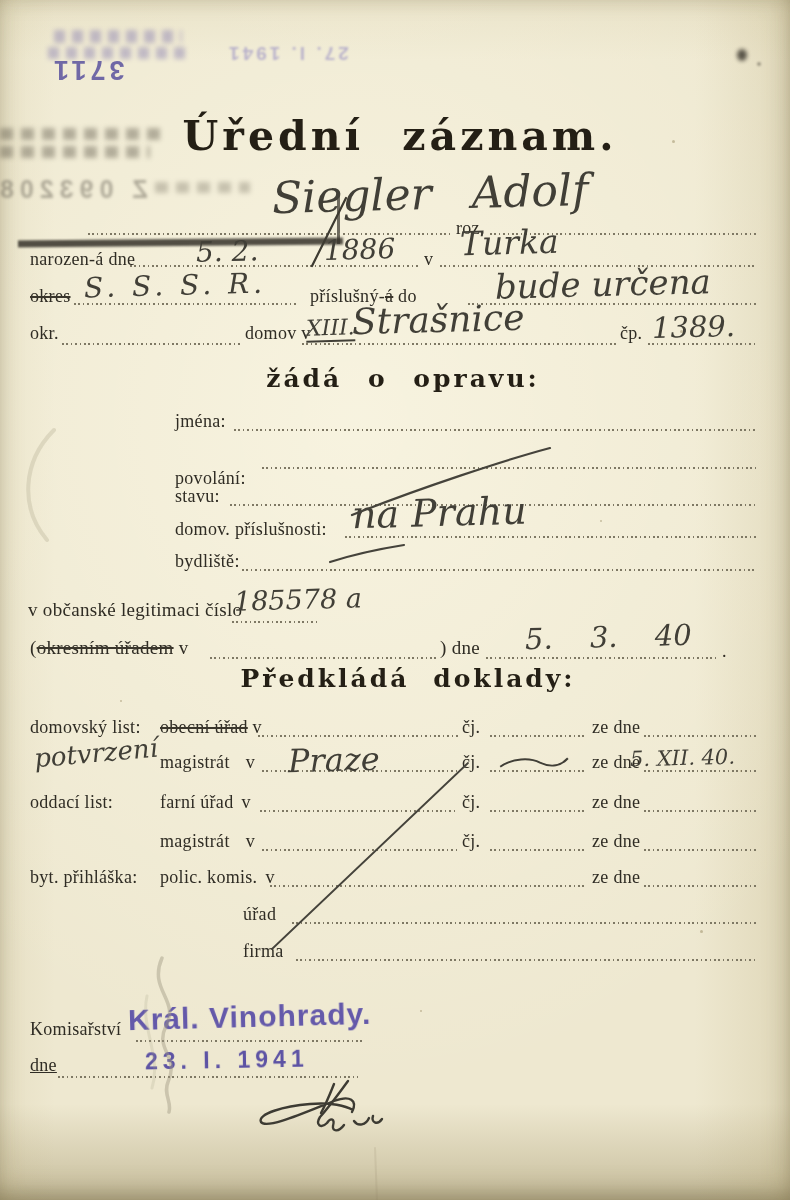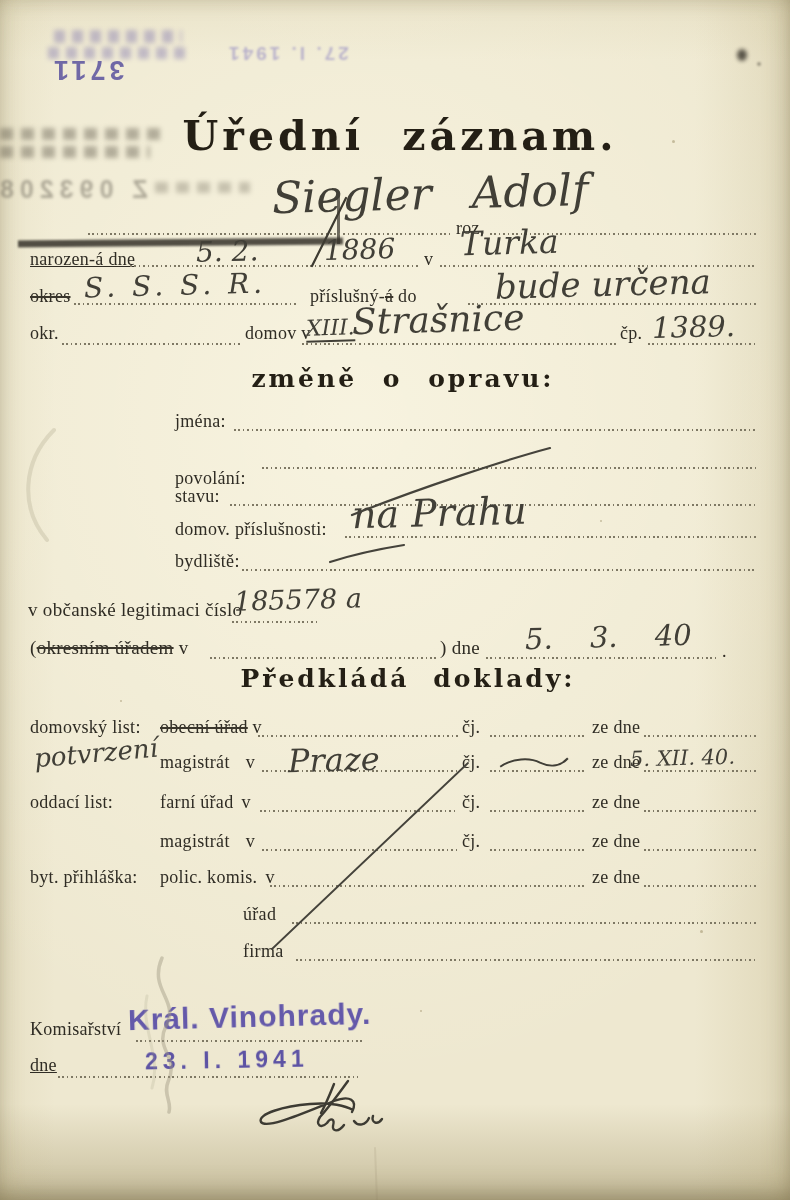--- a/index.html
+++ b/index.html
@@ -51,21 +51,21 @@
   <div class="smudge" style="left:18px;top:239px;width:325px;height:7px;filter:blur(.9px);opacity:.85;transform:rotate(-.5deg);"></div>
   <div class="smudge" style="left:337px;top:196px;width:3px;height:48px;filter:blur(.6px);opacity:.7;"></div>
 
   <div class="heading" style="left:0;top:112px;width:760px;font-size:41px;letter-spacing:4px;word-spacing:20px;">Úřední záznam.</div>
 
   <span class="hw" style="left:272px;top:172px;font-size:44px;word-spacing:26px;">Siegler Adolf</span>
   <i class="dt" style="left:88px;top:233px;width:364px;"></i>
   <span class="lbl" style="left:456px;top:219px;">roz.</span>
   <i class="dt" style="left:490px;top:233px;width:266px;"></i>
 
-  <span class="lbl" style="left:30px;top:250px;text-decoration:underline;">narozen-á dne</span>
+  <span class="lbl" style="left:30px;top:250px;">narozen-á dne</span>
   <i class="dt" style="left:130px;top:265px;width:288px;"></i>
   <span class="hw" style="left:196px;top:238px;font-size:28px;">5. 2.</span>
   <span class="hw" style="left:324px;top:236px;font-size:28px;">1886</span>
   <span class="lbl" style="left:424px;top:250px;">v</span>
   <i class="dt" style="left:440px;top:265px;width:316px;"></i>
   <span class="hw" style="left:460px;top:226px;font-size:33px;">Turka</span>
 
   <span class="lbl strike" style="left:30px;top:287px;">okres</span>
   <i class="dt" style="left:74px;top:303px;width:222px;"></i>
   <span class="hw" style="left:84px;top:272px;font-size:28px;letter-spacing:4px;">S. S. S. R.</span>
@@ -76,21 +76,21 @@
   <span class="lbl" style="left:30px;top:324px;">okr.</span>
   <i class="dt" style="left:62px;top:343px;width:178px;"></i>
   <span class="lbl" style="left:245px;top:324px;">domov v</span>
   <i class="dt" style="left:302px;top:343px;width:316px;"></i>
   <span class="hw u" style="left:306px;top:317px;font-size:22px;">XIII.</span>
   <span class="hw" style="left:352px;top:302px;font-size:36px;">Strašnice</span>
   <span class="lbl" style="left:620px;top:324px;">čp.</span>
   <i class="dt" style="left:648px;top:343px;width:108px;"></i>
   <span class="hw" style="left:652px;top:313px;font-size:29px;">1389.</span>
 
-  <div class="heading" style="left:0;top:364px;width:766px;font-size:25px;letter-spacing:3px;word-spacing:14px;">změně o opravu:</div>
+  <div class="heading" style="left:0;top:364px;width:766px;font-size:25px;letter-spacing:3px;word-spacing:14px;">žádá o opravu:</div>
 
   <span class="lbl" style="left:175px;top:412px;">jména:</span>
   <i class="dt" style="left:234px;top:429px;width:522px;"></i>
   <span class="lbl" style="left:175px;top:469px;">povolání:</span>
   <i class="dt" style="left:262px;top:467px;width:494px;"></i>
   <span class="lbl" style="left:175px;top:487px;">stavu:</span>
   <i class="dt" style="left:230px;top:504px;width:526px;"></i>
   <span class="lbl" style="left:175px;top:520px;">domov. příslušnosti:</span>
   <i class="dt" style="left:345px;top:536px;width:411px;"></i>
   <span class="hw" style="left:352px;top:494px;font-size:38px;">na Prahu</span>

